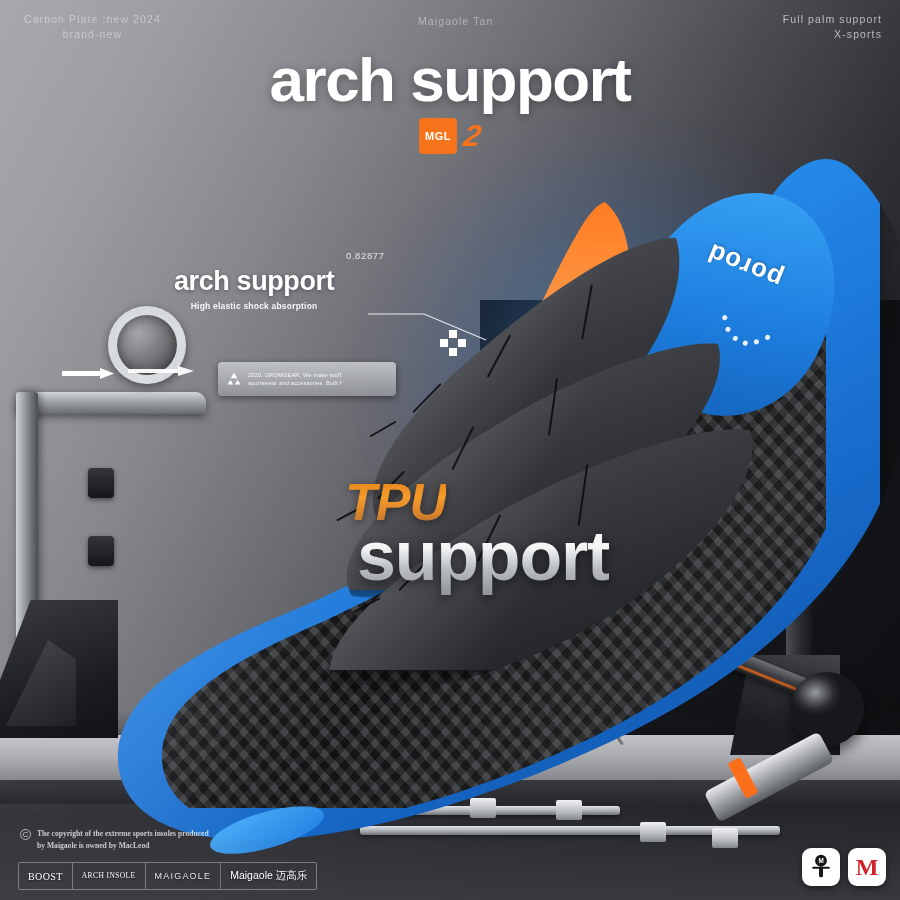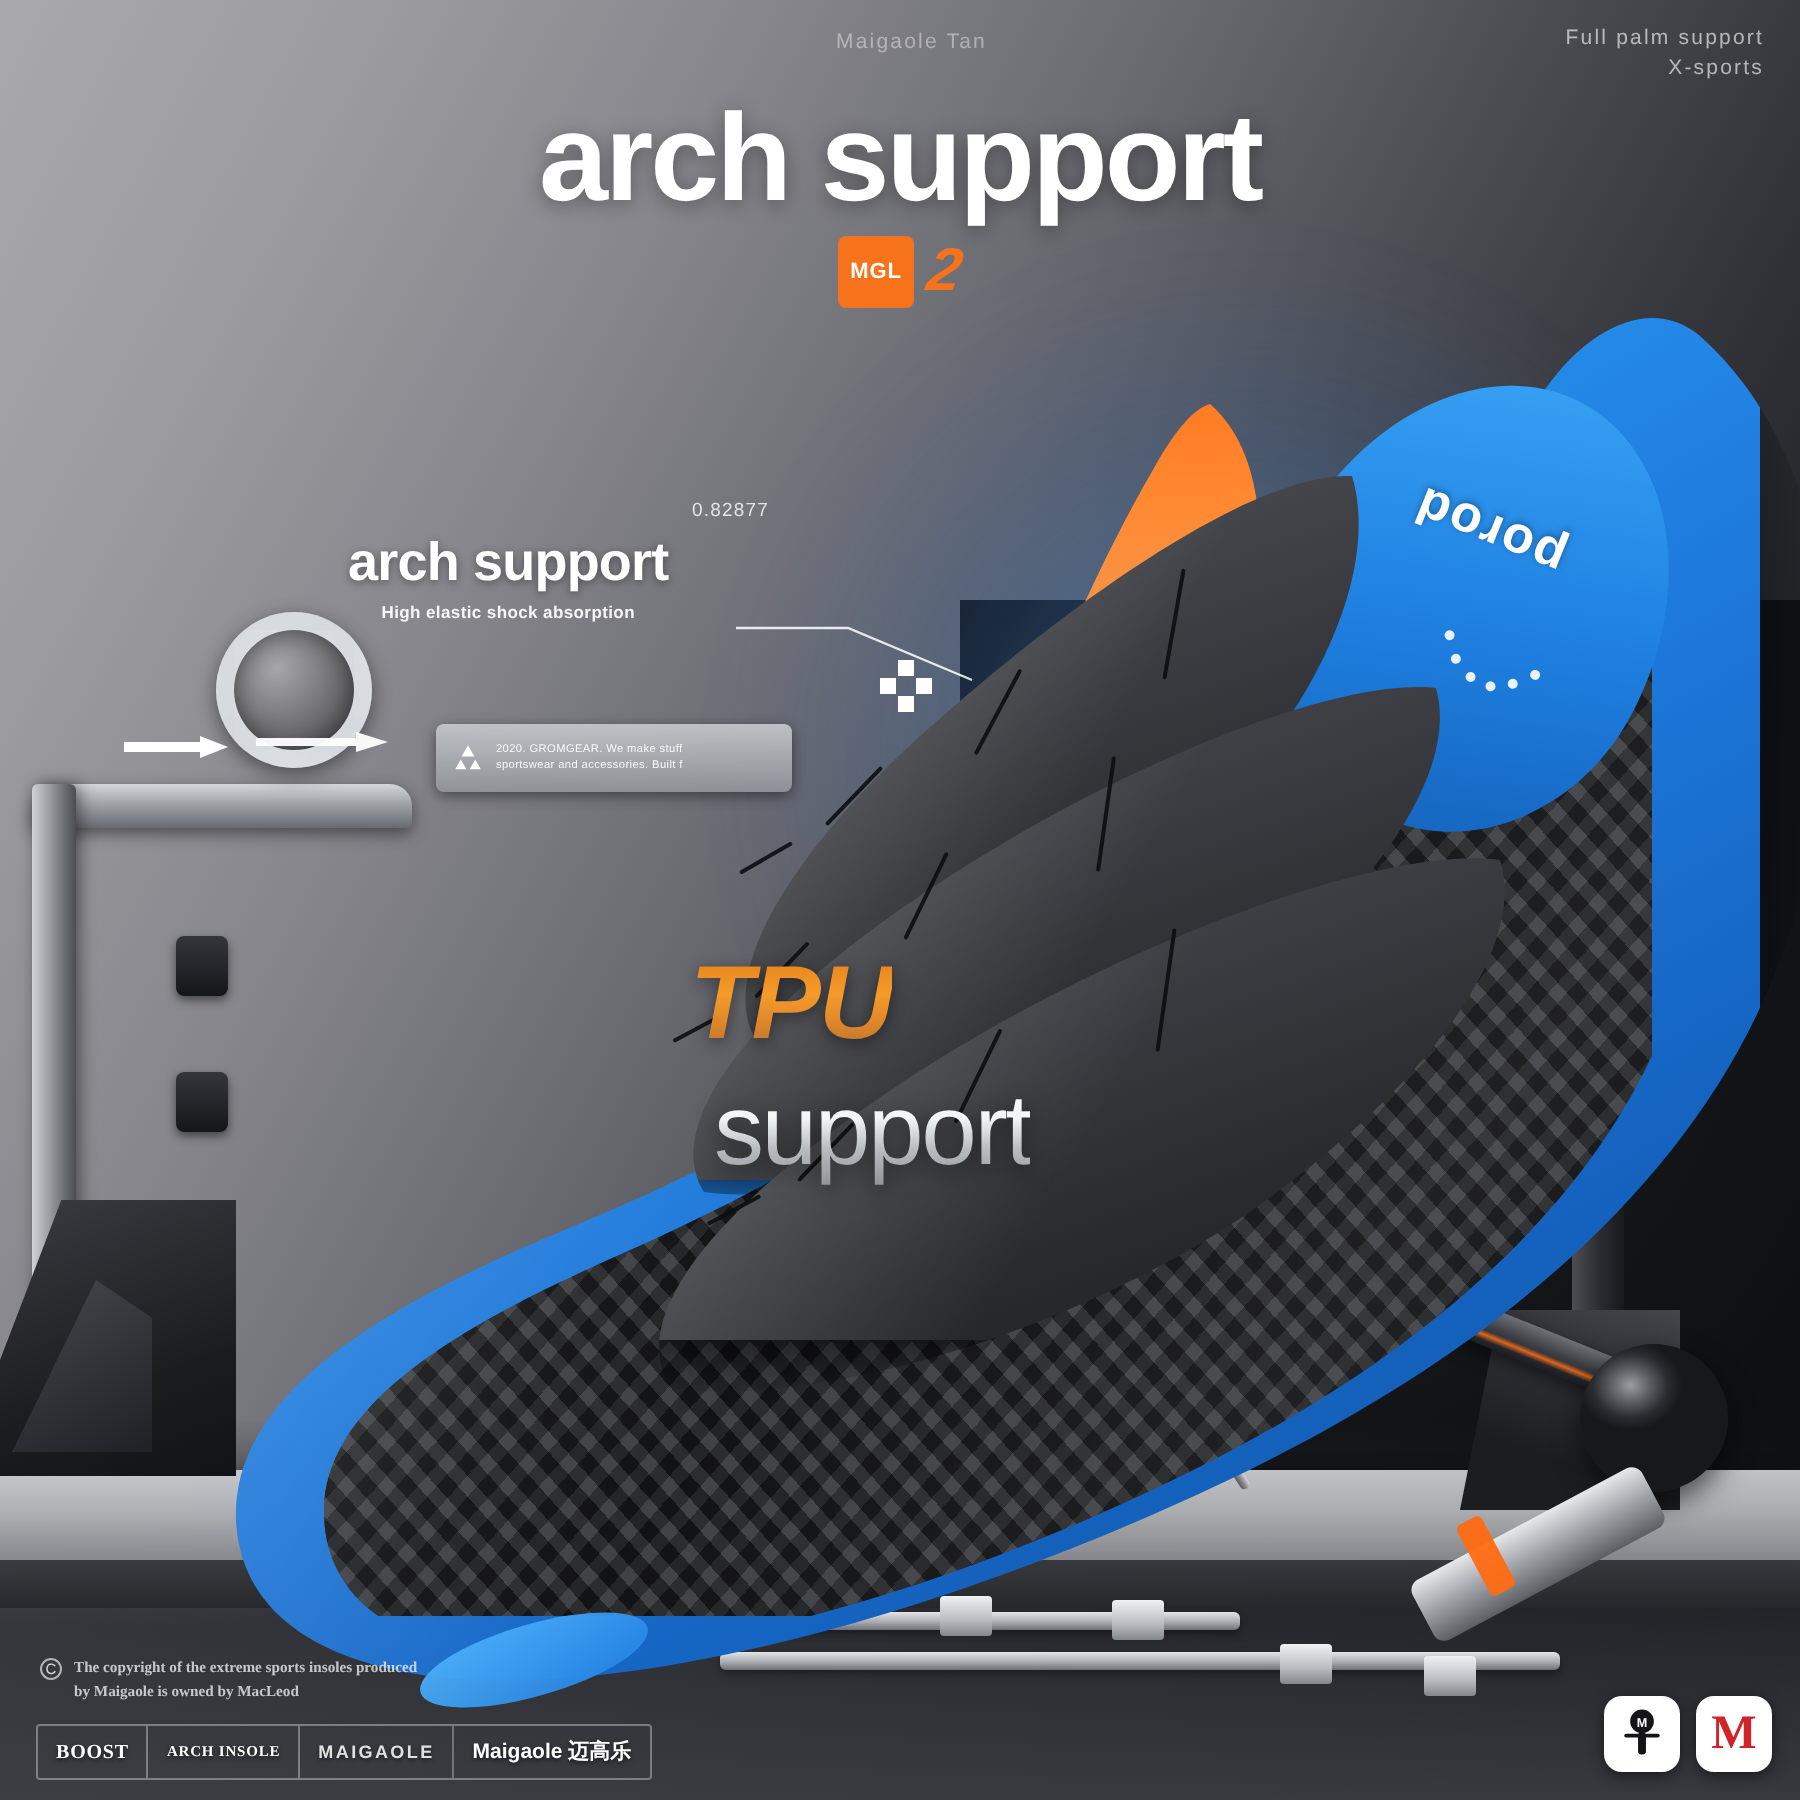--- a/index.html
+++ b/index.html
@@ -153,34 +153,34 @@
   .labelbar{position:absolute;left:218px;top:362px;width:178px;height:34px;border-radius:4px;
     background:linear-gradient(180deg,rgba(196,199,203,.92),rgba(146,149,154,.88));
     box-shadow:0 2px 7px rgba(0,0,0,.45);display:flex;align-items:center;gap:6px;padding:0 8px;}
   .labelbar-txt{color:rgba(255,255,255,.92);font-size:5.6px;line-height:1.5;letter-spacing:.2px;}
   .tri-logo{width:16px;height:16px;flex:0 0 16px;}
 
   .tpu-word{position:absolute;left:345px;top:472px;font-size:52px;font-weight:700;letter-spacing:-1px;
     background:linear-gradient(180deg,#e07b14 0%,#f59b2a 42%,#d9832a 70%,#9a6a3c 100%);
     -webkit-background-clip:text;background-clip:text;color:transparent;
     filter:drop-shadow(0 2px 4px rgba(0,0,0,.45));font-style:italic;}
-  .support-word{position:absolute;left:357px;top:536px;font-size:50px;font-weight:400;letter-spacing:-1.2px;
+  .support-word{position:absolute;left:357px;top:516px;font-size:70px;font-weight:700;letter-spacing:-1.2px;
     background:linear-gradient(180deg,#ffffff 0%,#f2f4f6 40%,#b9bdc2 66%,#8e9297 100%);
     -webkit-background-clip:text;background-clip:text;color:transparent;
     filter:drop-shadow(0 3px 6px rgba(0,0,0,.55));}
 
   .copy{position:absolute;left:20px;top:828px;display:flex;gap:6px;align-items:flex-start;}
   .copy-c{width:11px;height:11px;border-radius:50%;border:1px solid rgba(255,255,255,.62);
     color:rgba(255,255,255,.8);font-size:7.5px;line-height:9px;text-align:center;flex:0 0 11px;margin-top:1px;}
   .copy-txt{color:rgba(255,255,255,.72);font-size:7.6px;font-weight:700;line-height:1.6;
     font-family:"Liberation Serif", serif;}
   .brandbar{position:absolute;left:18px;top:862px;height:28px;display:flex;
     border:1px solid rgba(255,255,255,.35);border-radius:2px;overflow:hidden;}
   .brandcell{display:flex;align-items:center;justify-content:center;padding:0 9px;
-    border-right:1px solid rgba(255,255,255,.35);color:#fff;font-size:10px;font-weight:700;
+    border-right:1px solid rgba(255,255,255,.35);color:#fff;font-size:10px;font-weight:400;
     letter-spacing:.4px;text-shadow:0 1px 2px rgba(0,0,0,.6);white-space:nowrap;}
   .brandcell:last-child{border-right:none;}
   .bc-small{font-size:7.5px;font-family:"Liberation Serif",serif;line-height:1.05;text-align:center;}
   .appicons{position:absolute;right:14px;top:848px;display:flex;gap:8px;}
   .appicon{width:38px;height:38px;border-radius:9px;background:#fff;
     display:flex;align-items:center;justify-content:center;
     box-shadow:0 2px 7px rgba(0,0,0,.5);overflow:hidden;}
   .appicon .mred{color:#d0242a;font-size:24px;font-weight:800;font-family:"Liberation Serif",serif;}
 </style>
 </head>
@@ -267,20 +267,24 @@
     <div class="tpu" style="left:272px;top:344px;width:460px;height:266px;
          clip-path:path('M 448 26 C 462 70, 412 140, 320 204 C 224 268, 96 300, 34 290 C 10 256, 54 200, 148 138 C 250 70, 390 18, 448 26 Z');"></div>
     <div class="tpu-shine" style="left:272px;top:344px;width:460px;height:266px;
          clip-path:path('M 448 26 C 462 70, 412 140, 320 204 C 224 268, 96 300, 34 290 C 10 256, 54 200, 148 138 C 250 70, 390 18, 448 26 Z');"></div>
     <div class="slit" style="left:552px;top:404px;height:62px;transform:rotate(8deg);"></div>
     <div class="slit" style="left:458px;top:452px;height:52px;transform:rotate(26deg);"></div>
     <div class="slit" style="left:382px;top:496px;height:40px;transform:rotate(44deg);"></div>
     <div class="slit" style="left:336px;top:530px;height:30px;transform:rotate(62deg);"></div>
   </div>
 
+  <div class="top-note tn-left">
+    <div>Carbon Plate :new 2024</div>
+    <div>brand-new</div>
+  </div>
   <div class="top-note tn-center">Maigaole Tan</div>
   <div class="top-note tn-right">
     <div>Full palm support</div>
     <div>X-sports</div>
   </div>
 
   <div class="title">arch support</div>
   <div class="subtitle">
     <span class="mgl-badge">MGL</span>
     <span class="mgl-two">2</span>

